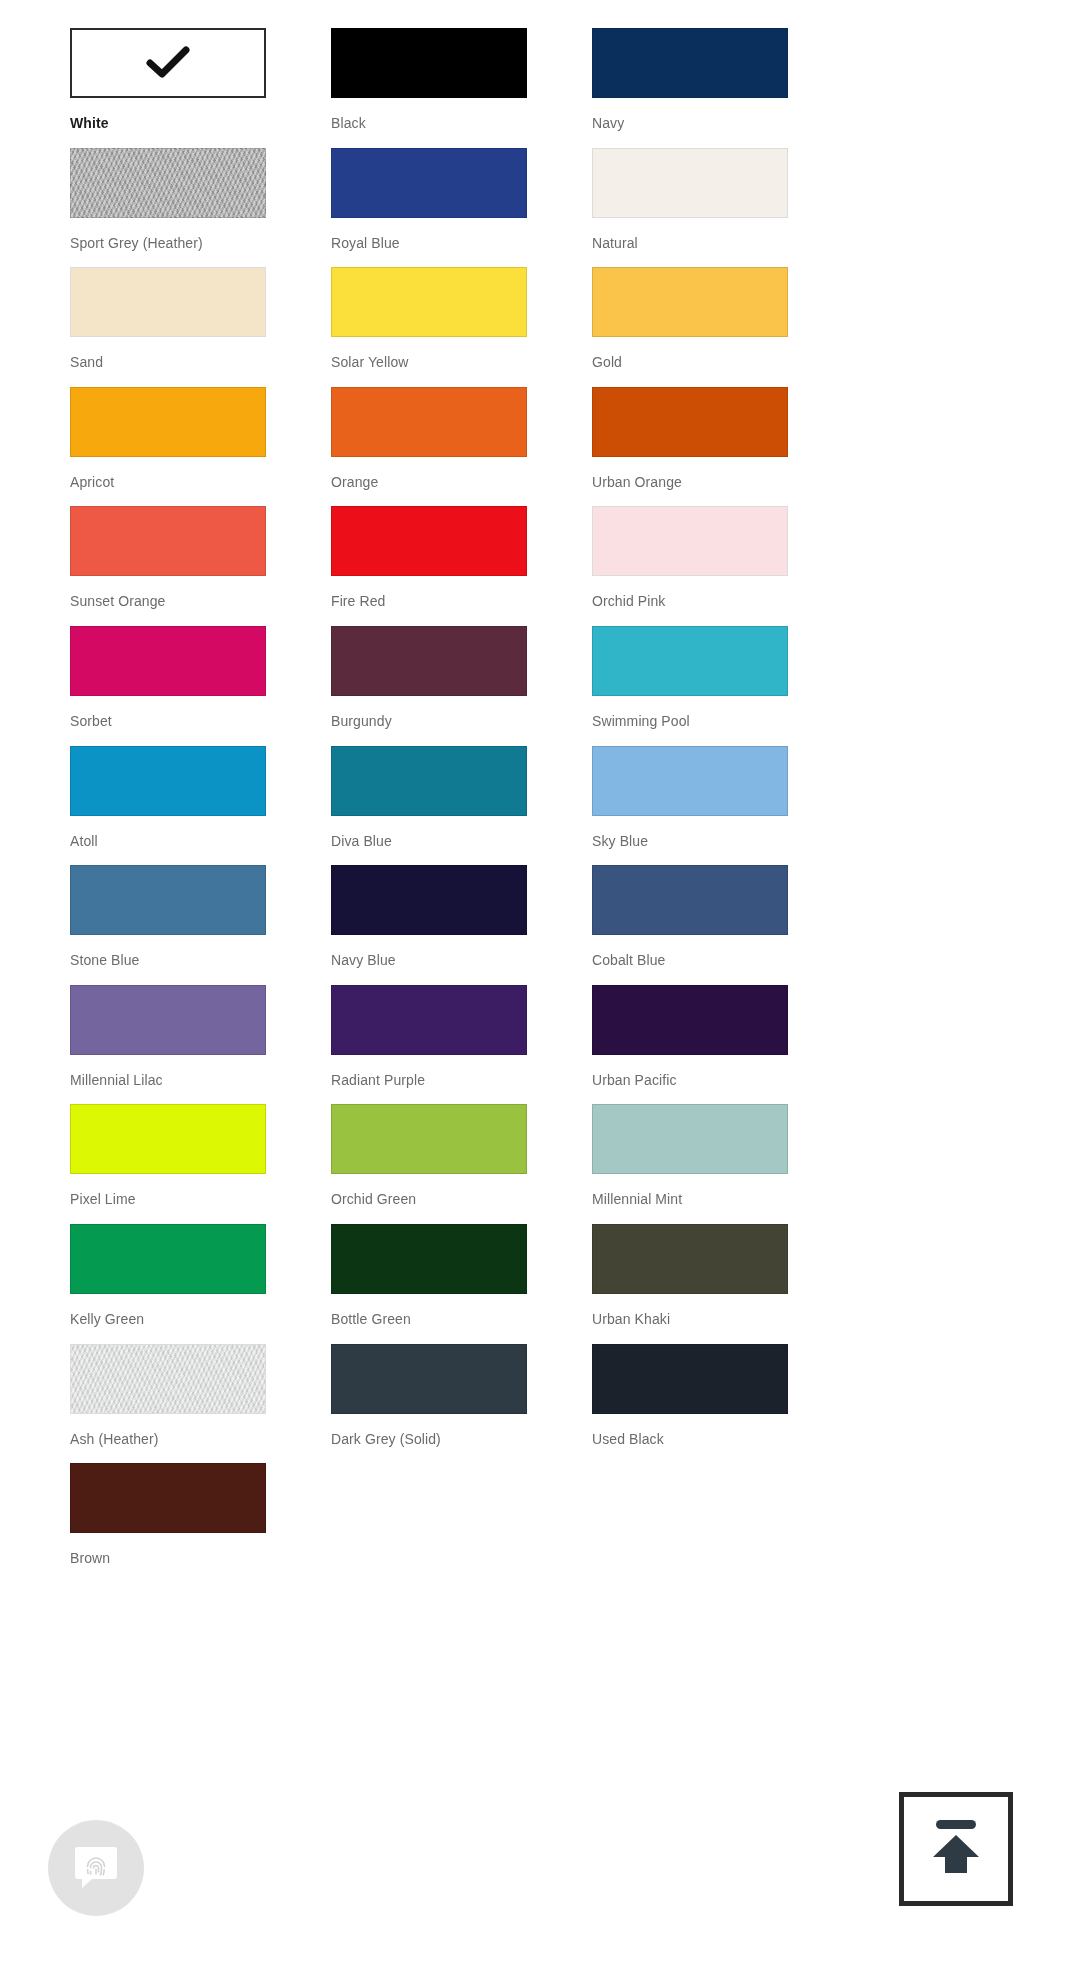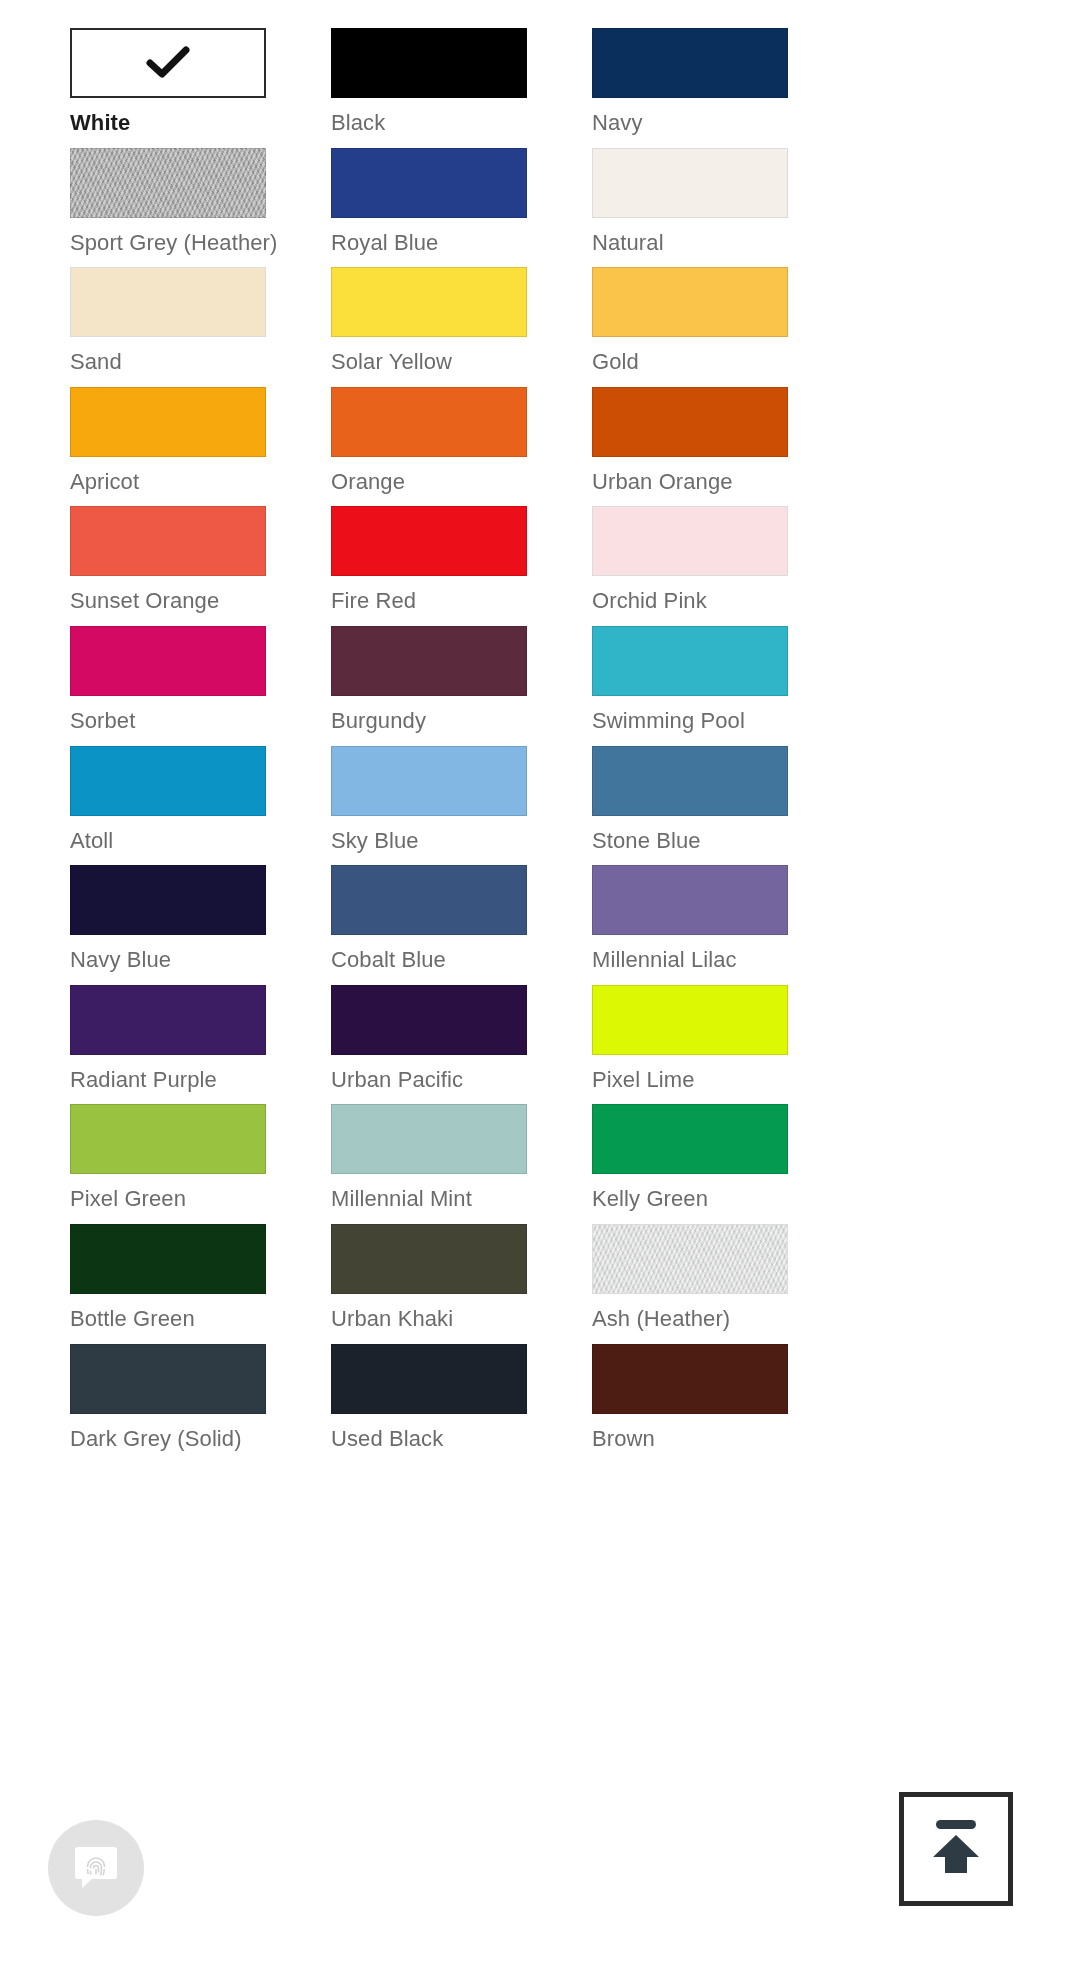--- a/index.html
+++ b/index.html
@@ -61,21 +61,21 @@
     left: 0; right: 0; top: 50%;
     transform: translateY(-50%);
     display: flex;
     align-items: center;
     justify-content: center;
     pointer-events: none;
   }
   .swatch-label {
     display: block;
     margin-top: 13px;
-    font-size: 22px;
+    font-size: 14px;
     line-height: 24px;
     color: #6b6b6b;
     letter-spacing: 0.1px;
     white-space: nowrap;
   }
   .swatch-cell.is-selected .swatch-label {
     color: #1c1c1c;
     font-weight: bold;
   }
 
@@ -231,20 +231,26 @@
         <span class="swatch-label">Swimming Pool</span>
       </div>
       <div class="swatch-cell">
         <div class="chip-wrap">
           <div class="chip" style="background-color: rgb(11, 147, 198);"></div>
         </div>
         <span class="swatch-label">Atoll</span>
       </div>
       <div class="swatch-cell">
         <div class="chip-wrap">
+          <div class="chip" style="background-color: rgb(15, 122, 146);"></div>
+        </div>
+        <span class="swatch-label">Diva Blue</span>
+      </div>
+      <div class="swatch-cell">
+        <div class="chip-wrap">
           <div class="chip" style="background-color: rgb(129, 183, 226);"></div>
         </div>
         <span class="swatch-label">Sky Blue</span>
       </div>
       <div class="swatch-cell">
         <div class="chip-wrap">
           <div class="chip" style="background-color: rgb(65, 117, 155);"></div>
         </div>
         <span class="swatch-label">Stone Blue</span>
       </div>
@@ -281,21 +287,21 @@
       <div class="swatch-cell">
         <div class="chip-wrap">
           <div class="chip" style="background-color: rgb(220, 248, 3);"></div>
         </div>
         <span class="swatch-label">Pixel Lime</span>
       </div>
       <div class="swatch-cell">
         <div class="chip-wrap">
           <div class="chip" style="background-color: rgb(152, 194, 63);"></div>
         </div>
-        <span class="swatch-label">Pixel Green</span>
+        <span class="swatch-label">Orchid Green</span>
       </div>
       <div class="swatch-cell">
         <div class="chip-wrap">
           <div class="chip" style="background-color: rgb(164, 201, 196);"></div>
         </div>
         <span class="swatch-label">Millennial Mint</span>
       </div>
       <div class="swatch-cell">
         <div class="chip-wrap">
           <div class="chip" style="background-color: rgb(4, 154, 79);"></div>

